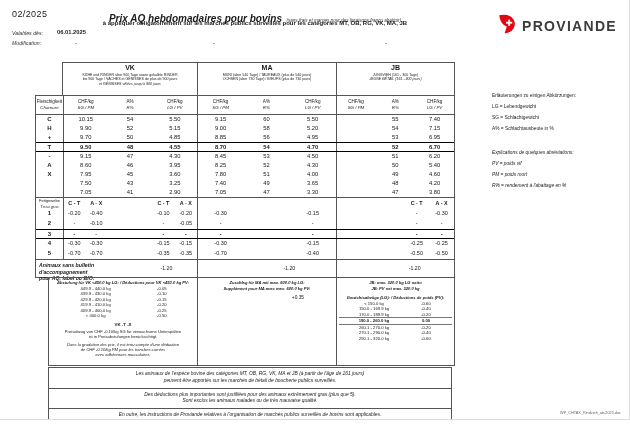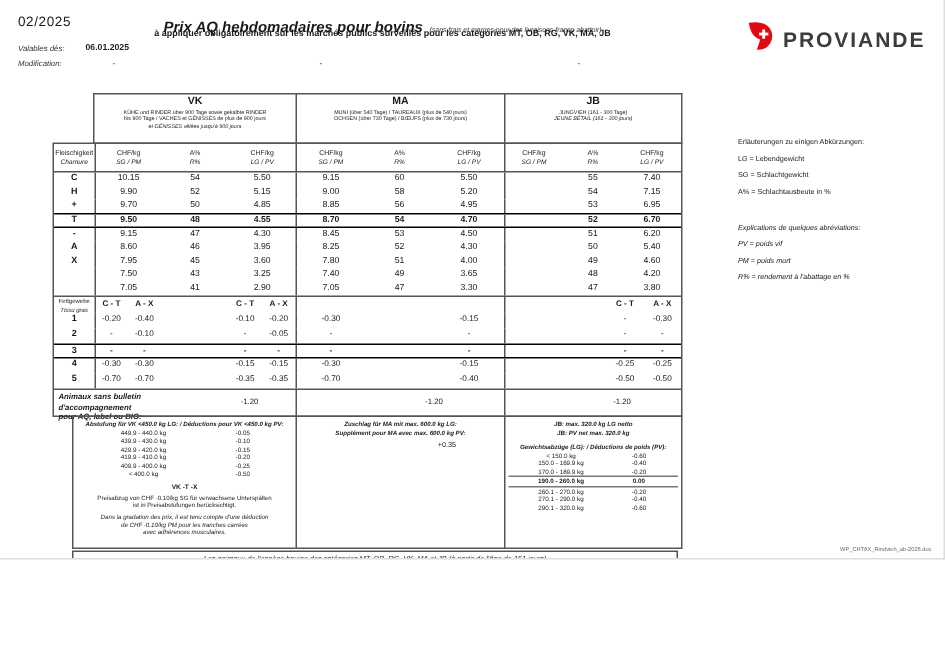--- a/index.html
+++ b/index.html
@@ -1,17 +1,17 @@
 <!DOCTYPE html>
 <html><head>
 <meta charset="utf-8">
 <style>
   * { box-sizing:border-box; margin:0; padding:0; }
   body { background:#fff; }
-  .page { position:relative; width:630px; height:373px; background:#fff; overflow:hidden;
+  .page { position:relative; width:630px; height:420px; background:#fff; overflow:hidden;
           font-family:"Liberation Sans","DejaVu Sans",sans-serif; color:#1a1a1a;
           border-right:1px solid #ddd; border-bottom:1px solid #ddd; }
   .abs { position:absolute; }
   .it { font-style:italic; }
 
   
   .hdr-issue { left:12px; top:9px; font-size:9px; letter-spacing:.4px; }
   .hdr-title { left:80px; top:8px; width:350px; text-align:center; }
   .hdr-title .t1 { font-weight:bold; font-style:italic; font-size:10px;margin-top:24px; }
   .hdr-title .t2 { font-style:italic; font-size:4.6px; color:#333; }

